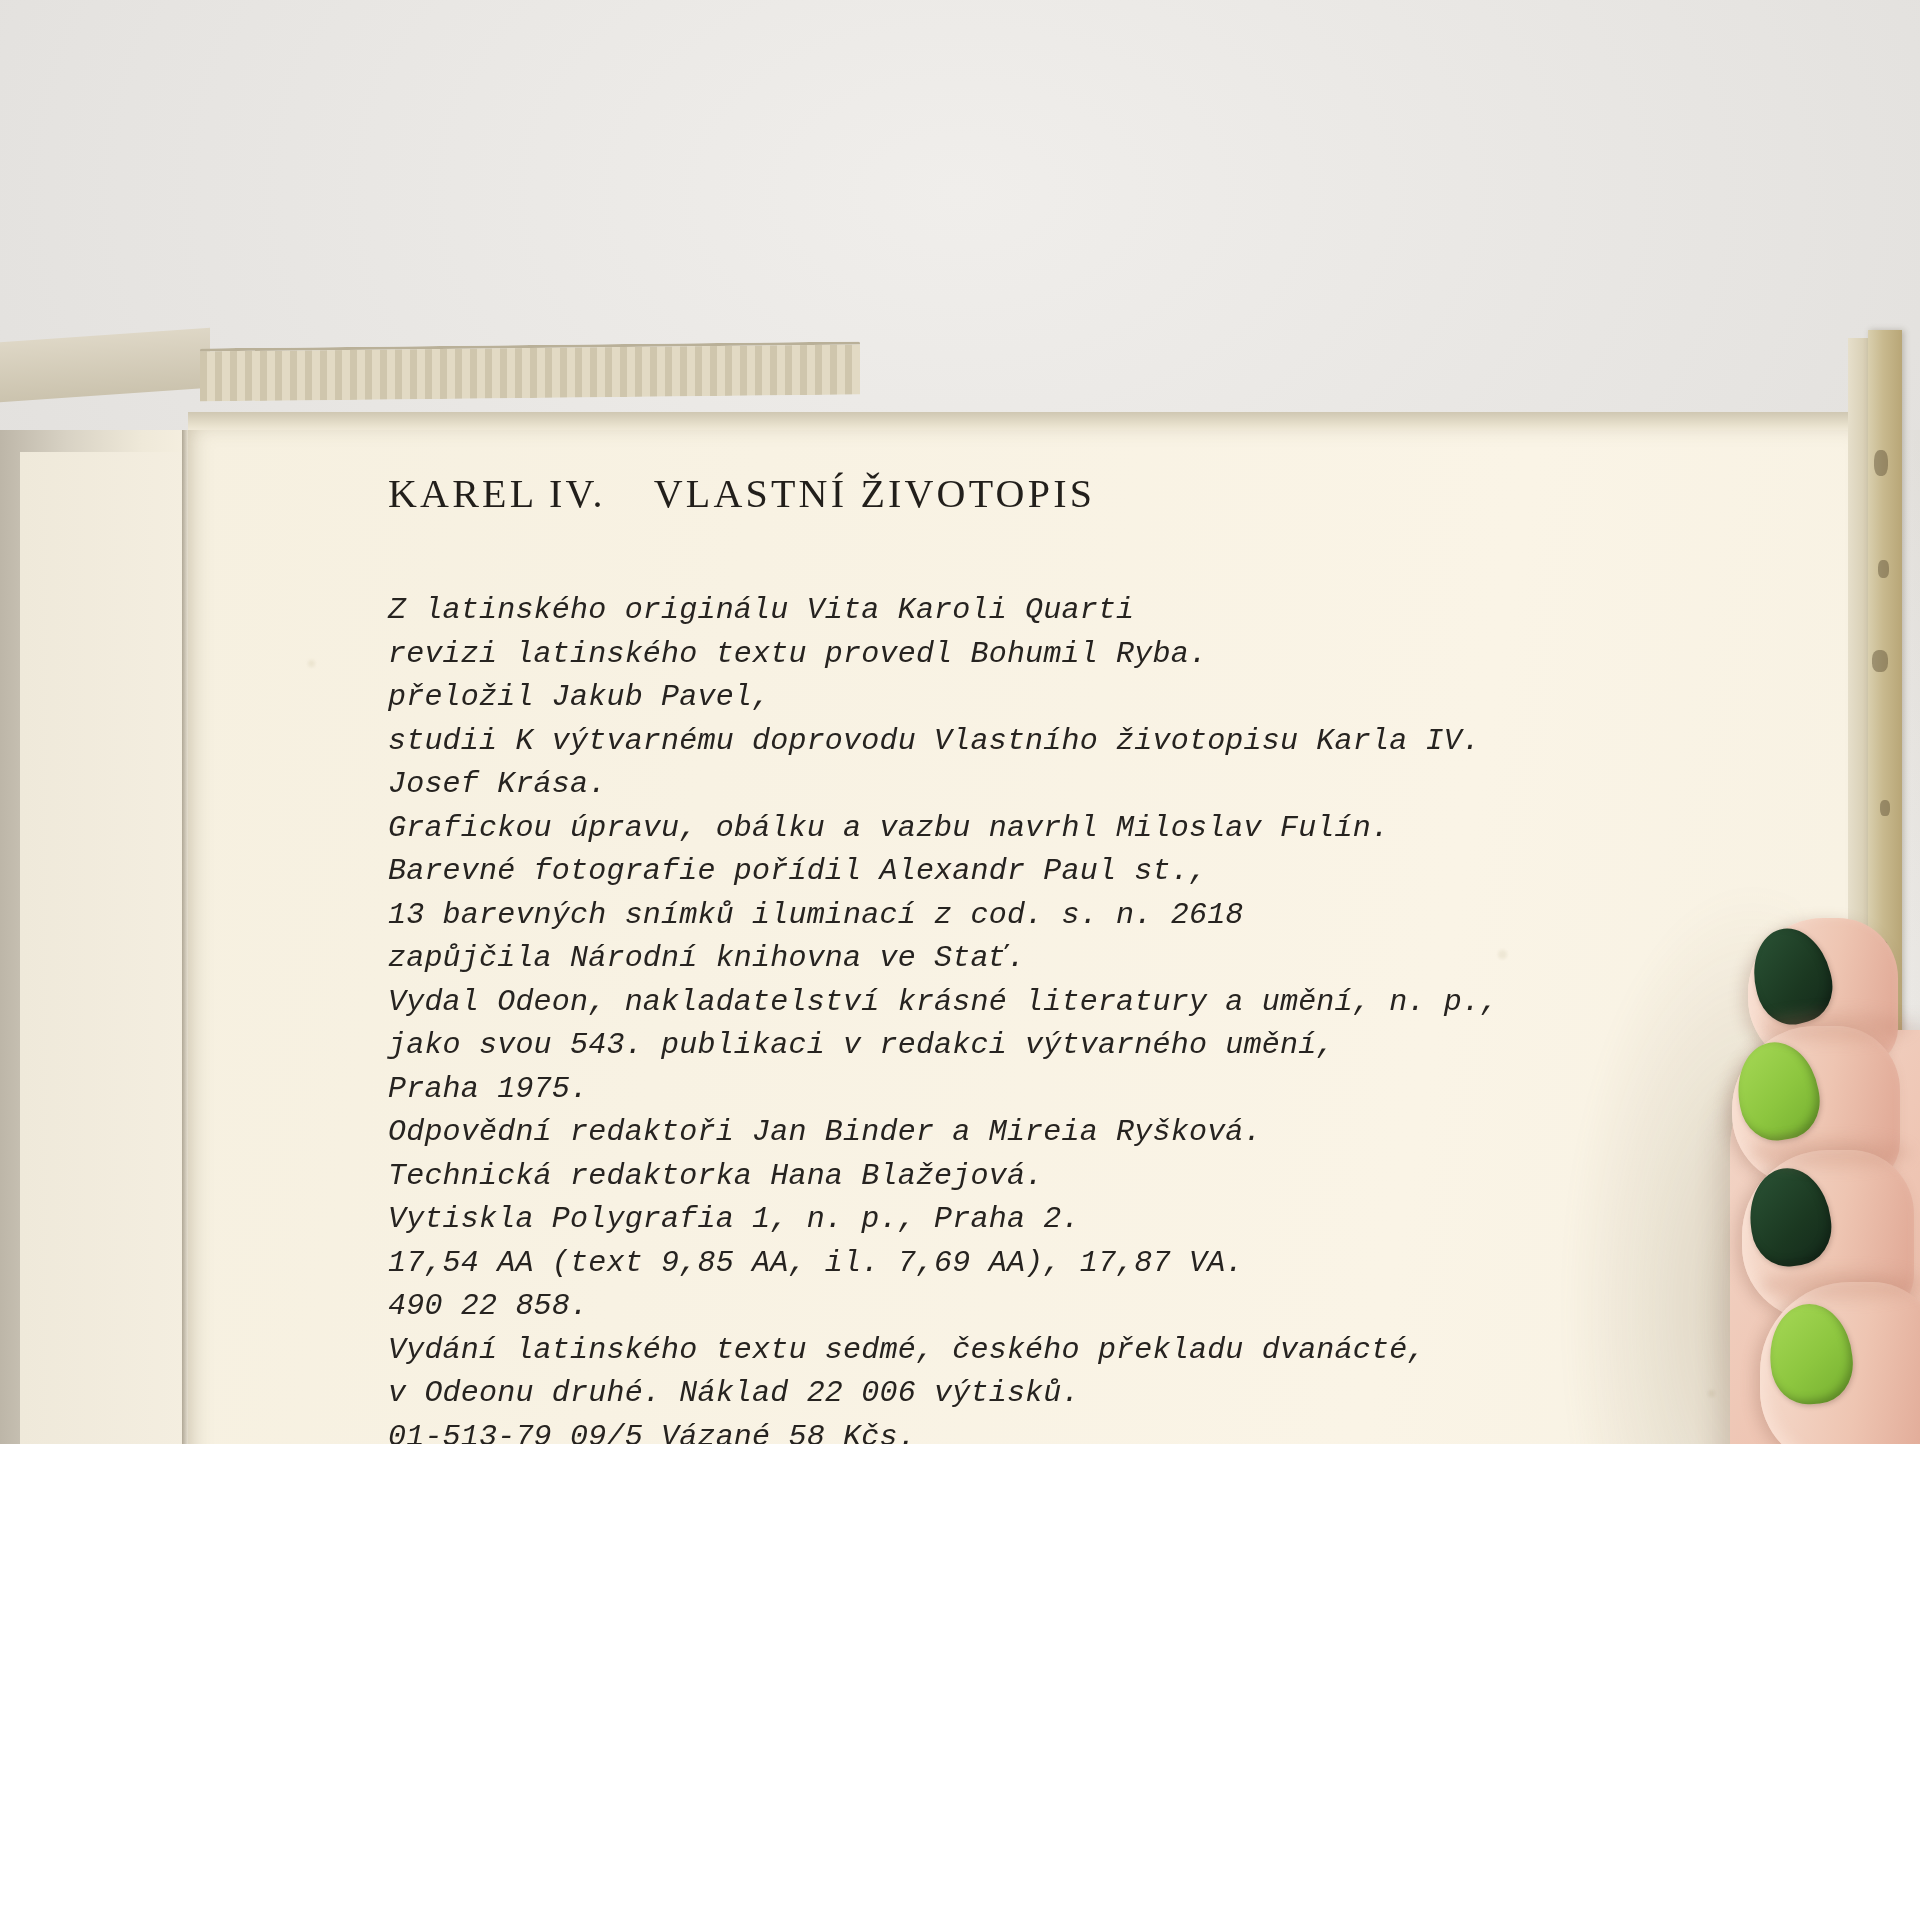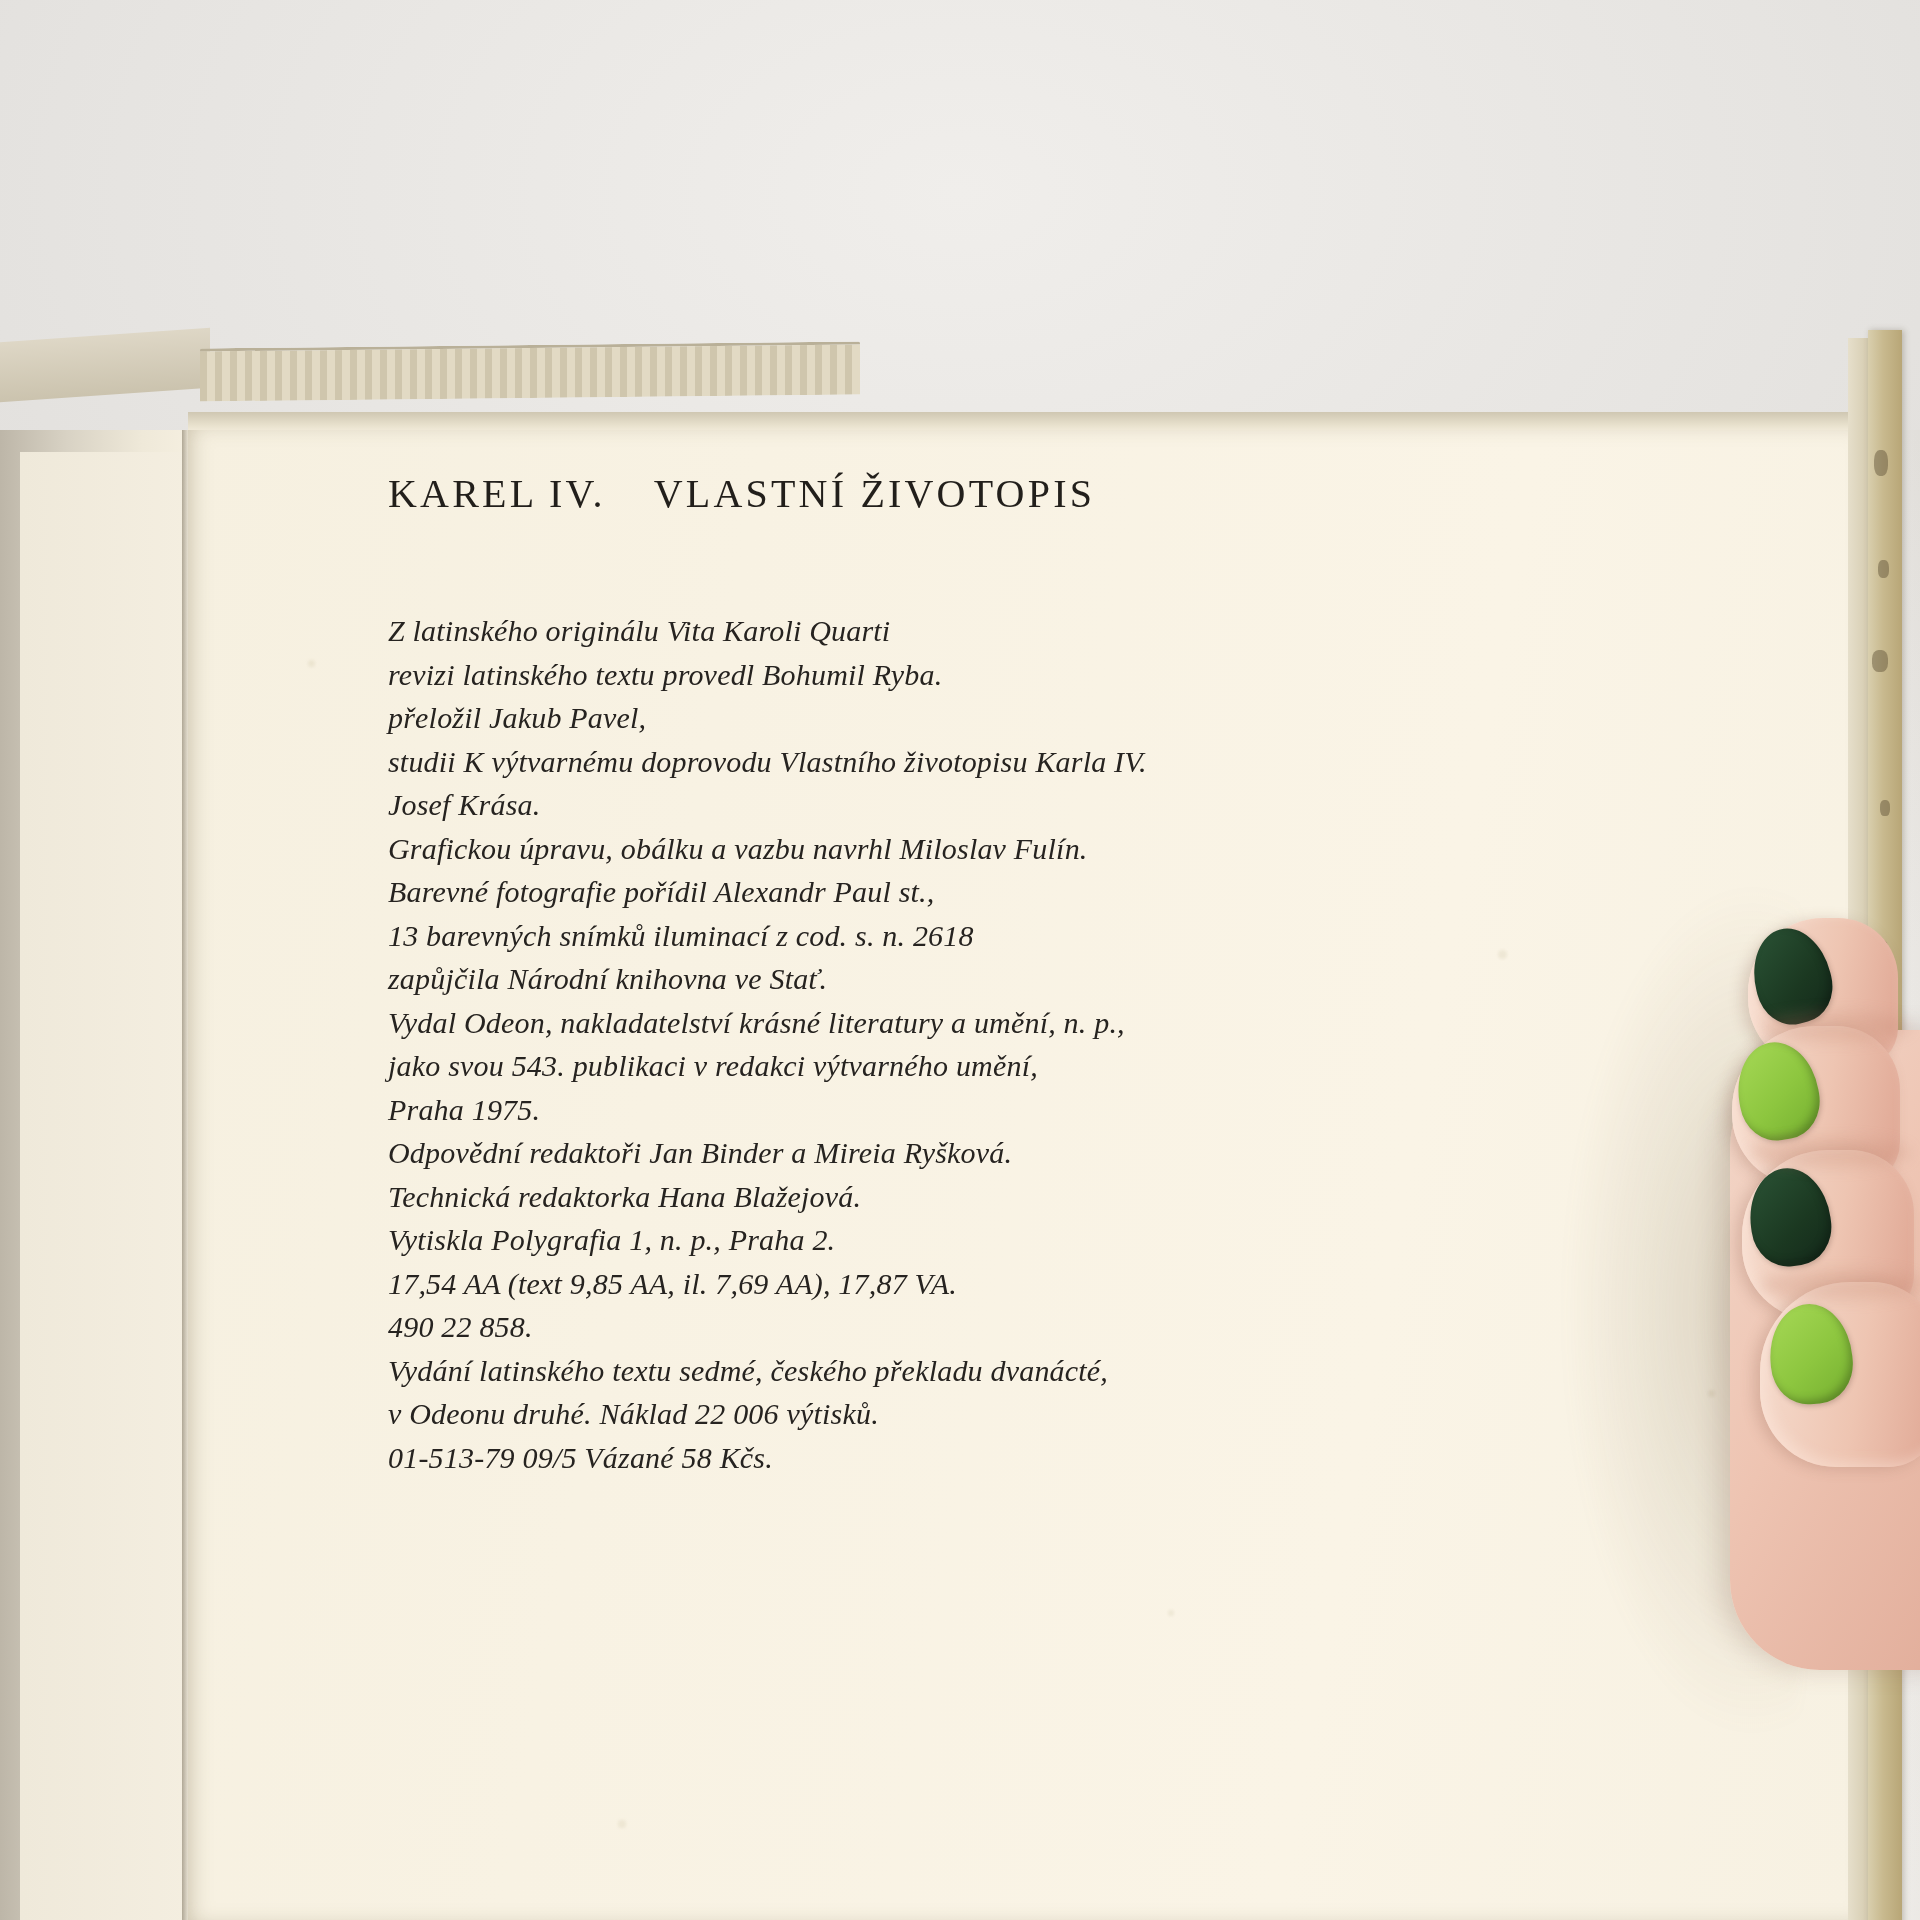--- a/index.html
+++ b/index.html
@@ -10,21 +10,21 @@
   body {
     width: 1920px;
     height: 1920px;
     overflow: hidden;
     font-family: "Liberation Serif", serif;
   }
 
   #scene {
     position: relative;
     width: 1920px;
-    height: 1920px;
+    height: 1444px;
     background: #e9e7e4;
     overflow: hidden;
   }
 
   
   .wall {
     position: absolute;
     left: 0; top: 0;
     width: 1920px; height: 1920px;
     background:
@@ -156,22 +156,22 @@
     font-family: "Liberation Serif", serif;
     font-size: 40px;
     letter-spacing: 3.2px;
     color: #221f1b;
     margin-bottom: 0;
     white-space: nowrap;
   }
   .title-line .t-name { margin-right: 48px; }
 
   .colophon {
-    margin-top: 92px;
-    font-family: Liberation Serif, serif;
+    margin-top: 72px;
+    font-family: Liberation Mono, monospace;
     font-style: italic;
     font-size: 30px;
     line-height: 43.5px;
     color: #262320;
     letter-spacing: 0.2px;
   }
   .colophon div { white-space: nowrap; }
 
   
   .hand-wrap {

